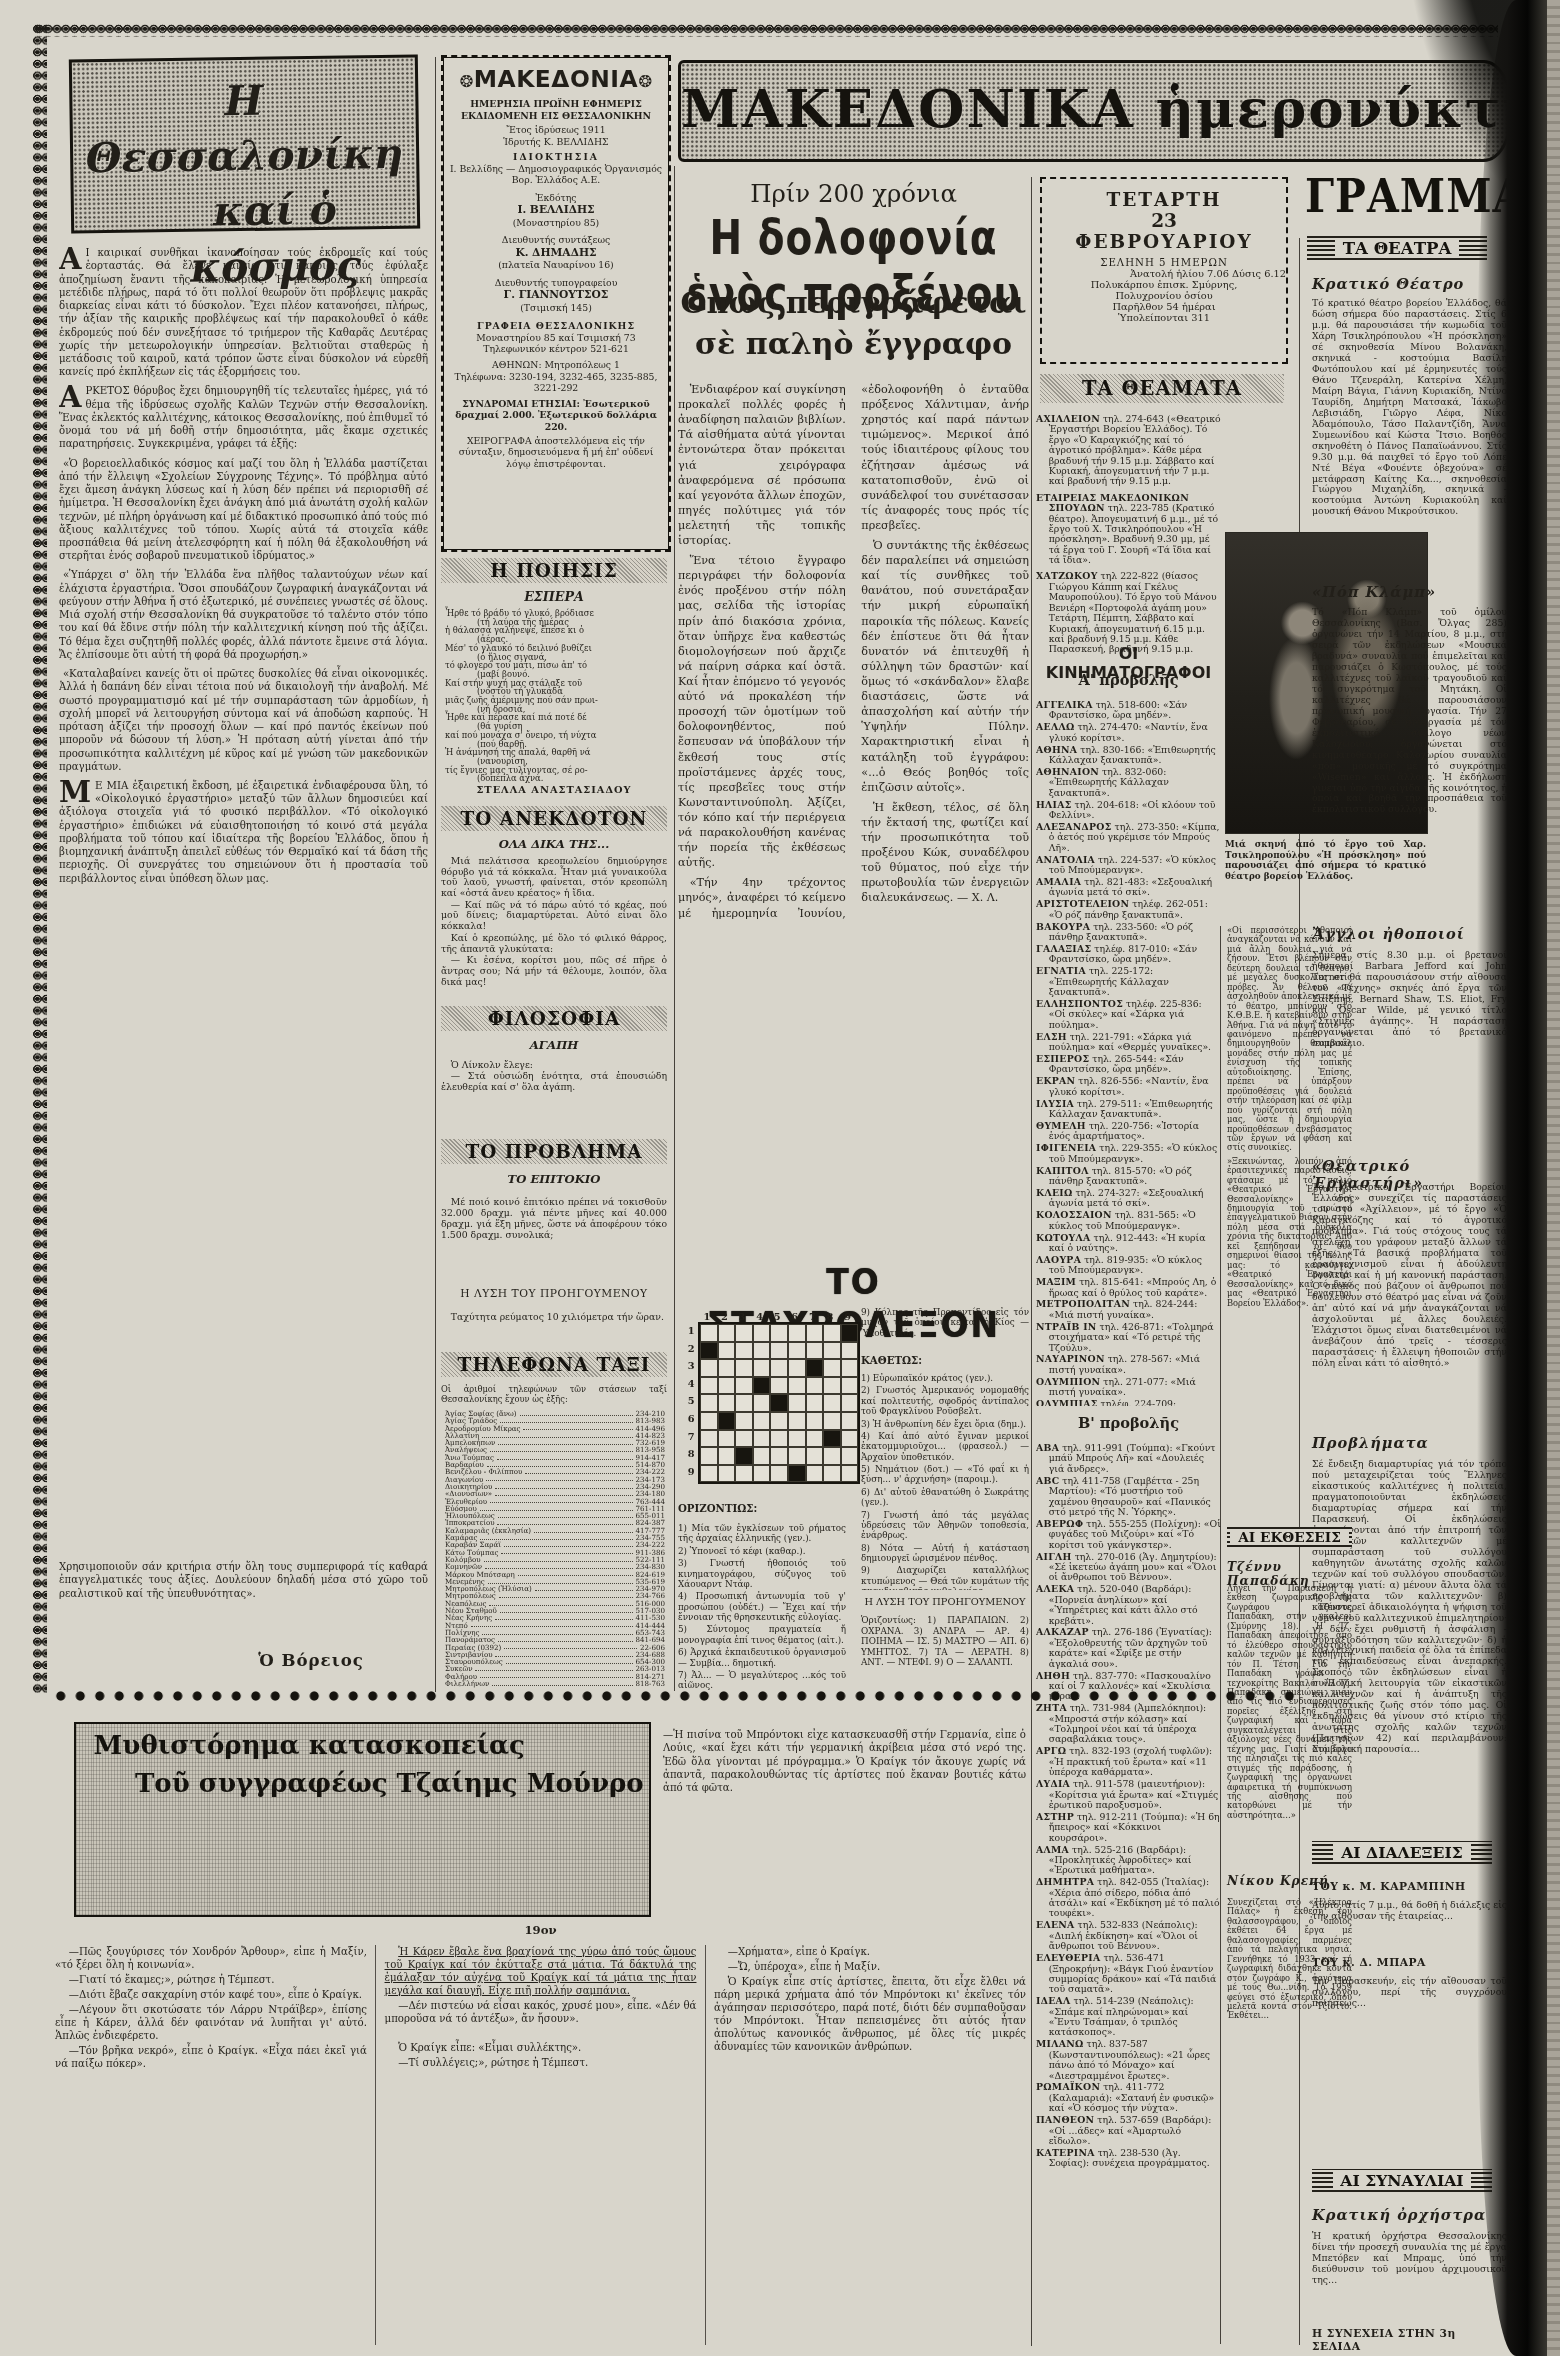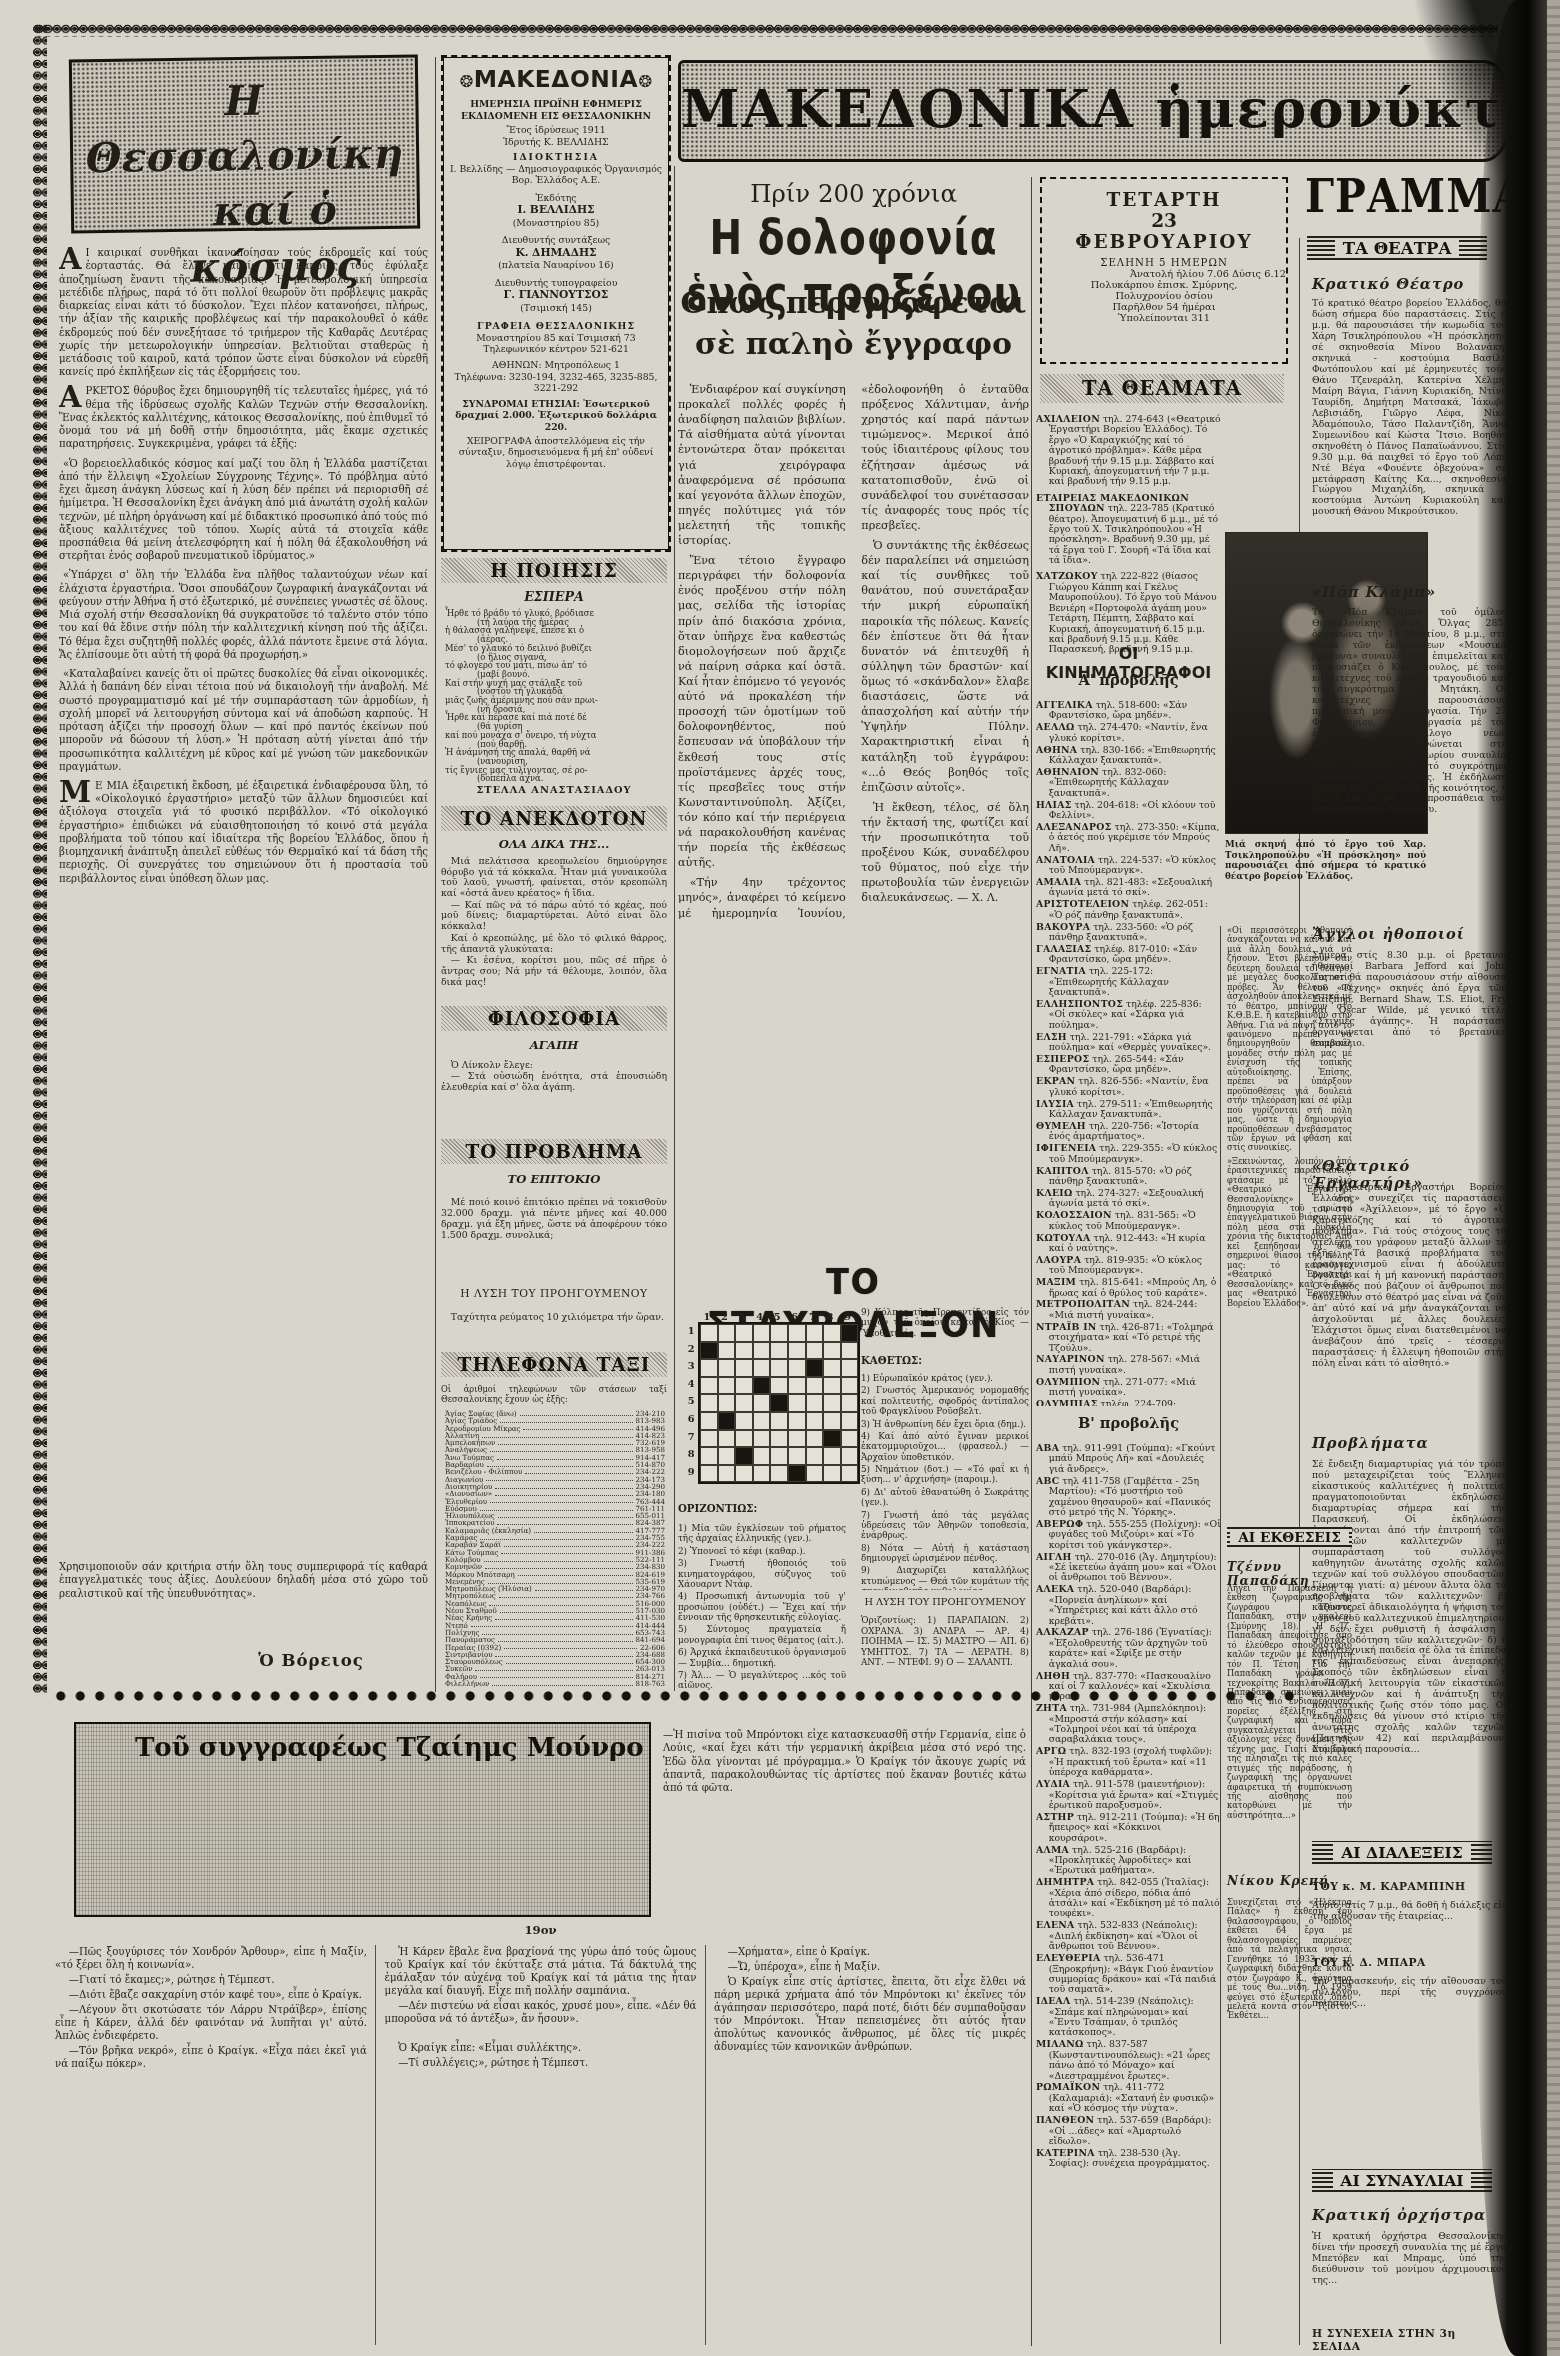--- a/index.html
+++ b/index.html
@@ -595,31 +595,32 @@
   <div class="abs col5-head" style="left:1227px;top:1560px;width:125px;font-size:12.2px;">Τζέννυ Παπαδάκη</div>
   <div class="abs just" style="left:1227px;top:1584px;width:125px;height:281px;font-size:8.3px;line-height:1.14;overflow:hidden;">Λήγει τήν Παρασκευή ἡ ἔκθεση ζωγραφικῆς τῆς ζωγράφου Τζέννυς Παπαδάκη, στήν γκαλερί (Σμύρνης 18). Ἡ Τζ. Παπαδάκη ἀπεφοίτησε ἀπό τό ἐλεύθερο σπουδαστήριο καλῶν τεχνῶν μέ καθηγητή τόν Π. Τέτση. Γιά τήν Παπαδάκη γράφει ὁ τεχνοκρίτης Βακαλό: «Ἡ Τζ. Παπαδάκη σημειώνει μιάν ἀπό τίς πιό ἐνδιαφέρουσες πορεῖες ἐξέλιξης στή ζωγραφική καί τώρα συγκαταλέγεται στίς ἀξιόλογες νέες δυνάμεις τῆς τέχνης μας. Γιατί στό ἔργο της πλησιάζει τίς πιό καλές στιγμές τῆς παράδοσης, ἡ ζωγραφική της ὀργανώνει ἀφαιρετικά τή συμπύκνωση τῆς αἴσθησης πού κατορθώνει μέ τήν αὐστηρότητα…»</div>
   <div class="abs col5-head" style="left:1227px;top:1874px;width:125px;font-size:12.2px;">Νίκου Κρεπή</div>
   <div class="abs just" style="left:1227px;top:1898px;width:125px;height:439px;font-size:8.3px;line-height:1.14;overflow:hidden;">Συνεχίζεται στό «Ἠλέκτρα Πάλας» ἡ ἔκθεση τοῦ θαλασσογράφου, ὁ ὁποῖος ἐκθέτει 64 ἔργα μέ θαλασσογραφίες, παρμένες ἀπό τά πελαγήτικα νησιά. Γεννήθηκε τό 1933 καί τή ζωγραφική διδάχθηκε κοντά στόν ζωγράφο Κ., ἀργότερα μέ τούς Θω...νίδη. Τό 1959 φεύγει στό ἐξωτερικό, ὅπου μελετᾶ κοντά στόν Τζιόττο. Ἐκθέτει…</div>
 
   <div class="abs dots" style="left:51px;top:1689px;width:1252px;height:13.7px;"></div>
 
   <div class="abs" style="left:74px;top:1722px;width:573px;height:191px;border:2px solid #15130e;
               background:repeating-linear-gradient(90deg, rgba(32,30,25,.22) 0 1px, transparent 1px 2.9px),
                          repeating-linear-gradient(0deg, rgba(32,30,25,.18) 0 1px, transparent 1px 3.9px), #c8c4b8;">
+    <div style="font-weight:bold;font-size:26px;padding:5.9px 0 0 17.6px;color:#14120d;">Μυθιστόρημα  κατασκοπείας</div>
     <div style="font-weight:bold;font-size:26px;padding:7.8px 0 0 59px;color:#14120d;">Τοῦ συγγραφέως  Τζαίημς Μούνρο</div>
   </div>
   <div class="abs just" style="left:663px;top:1728px;width:363px;height:183px;font-size:10.2px;line-height:1.3;overflow:hidden;">—Ἡ πισίνα τοῦ Μπρόντοκι εἶχε κατασκευασθῆ στήν Γερμανία, εἶπε ὁ Λούις, «καί ἔχει κάτι τήν γερμανική ἀκρίβεια μέσα στό νερό της. Ἐδῶ ὅλα γίνονται μέ πρόγραμμα.» Ὁ Κραίγκ τόν ἄκουγε χωρίς νά ἀπαντᾶ, παρακολουθώντας τίς ἀρτίστες πού ἔκαναν βουτιές κάτω ἀπό τά φῶτα.</div>
   <div class="abs" style="left:55px;top:1923px;width:971px;text-align:center;font-weight:bold;font-size:11.7px;">19ον</div>
   <div class="abs just" style="left:55px;top:1945px;width:971px;height:400px;font-size:10.2px;line-height:1.28;column-count:3;column-gap:17.6px;column-rule:1px solid #55504a;overflow:hidden;">
       <div style="margin-bottom:2px;text-indent:13.7px;">—Πῶς ξουγύρισες τόν Χονδρόν Ἄρθουρ», εἶπε ἡ Μαξίν, «τό ξέρει ὅλη ἡ κοινωνία».</div>
       <div style="margin-bottom:2px;text-indent:13.7px;">—Γιατί τό ἔκαμες;», ρώτησε ἡ Τέμπεστ.</div>
       <div style="margin-bottom:2px;text-indent:13.7px;">—Διότι ἔβαζε σακχαρίνη στόν καφέ του», εἶπε ὁ Κραίγκ.</div>
       <div style="margin-bottom:2px;text-indent:13.7px;">—Λέγουν ὅτι σκοτώσατε τόν Λάρρυ Ντράϊβερ», ἐπίσης εἶπε ἡ Κάρεν, ἀλλά δέν φαινόταν νά λυπῆται γι' αὐτό. Ἁπλῶς ἐνδιεφέρετο.</div>
       <div style="margin-bottom:2px;text-indent:13.7px;">—Τόν βρῆκα νεκρό», εἶπε ὁ Κραίγκ. «Εἶχα πάει ἐκεῖ γιά νά παίξω πόκερ».</div>
-      <div style="margin-bottom:2px;text-indent:13.7px;">Ἡ Κάρεν ἔβαλε ἕνα βραχίονά της γύρω ἀπό τούς ὤμους τοῦ Κραίγκ καί τόν ἐκύτταξε στά μάτια. Τά δάκτυλά της ἐμάλαξαν τόν αὐχένα τοῦ Κραίγκ καί τά μάτια της ἦταν μεγάλα καί διαυγῆ. Εἶχε πιῆ πολλήν σαμπάνια.</div>
+      <div style="margin-bottom:2px;text-indent:13.7px;text-decoration:underline;">Ἡ Κάρεν ἔβαλε ἕνα βραχίονά της γύρω ἀπό τούς ὤμους τοῦ Κραίγκ καί τόν ἐκύτταξε στά μάτια. Τά δάκτυλά της ἐμάλαξαν τόν αὐχένα τοῦ Κραίγκ καί τά μάτια της ἦταν μεγάλα καί διαυγῆ. Εἶχε πιῆ πολλήν σαμπάνια.</div>
       <div style="margin-bottom:16px;text-indent:13.7px;">—Δέν πιστεύω νά εἶσαι κακός, χρυσέ μου», εἶπε. «Δέν θά μποροῦσα νά τό ἀντέξω», ἄν ἤσουν».</div>
       <div style="margin-bottom:2px;text-indent:13.7px;">Ὁ Κραίγκ εἶπε: «Εἶμαι συλλέκτης».</div>
       <div style="margin-bottom:2px;text-indent:13.7px;">—Τί συλλέγεις;», ρώτησε ἡ Τέμπεστ.</div>
       <div style="margin-bottom:2px;text-indent:13.7px;">—Χρήματα», εἶπε ὁ Κραίγκ.</div>
       <div style="margin-bottom:2px;text-indent:13.7px;">—Ὤ, ὑπέροχα», εἶπε ἡ Μαξίν.</div>
       <div style="margin-bottom:2px;text-indent:13.7px;">Ὁ Κραίγκ εἶπε στίς ἀρτίστες, ἔπειτα, ὅτι εἶχε ἔλθει νά πάρη μερικά χρήματα ἀπό τόν Μπρόντοκι κι' ἐκεῖνες τόν ἀγάπησαν περισσότερο, παρά ποτέ, διότι δέν συμπαθοῦσαν τόν Μπρόντοκι. Ἦταν πεπεισμένες ὅτι αὐτός ἦταν ἀπολύτως κανονικός ἄνθρωπος, μέ ὅλες τίς μικρές ἀδυναμίες τῶν κανονικῶν ἀνθρώπων.</div>
     </div>
 
   <div class="abs" style="left:1395px;top:-59px;width:234px;height:322px;background:radial-gradient(ellipse at 105% -10%, rgba(8,8,6,.9) 0 52%, rgba(8,8,6,.45) 60%, transparent 68%);"></div>
   <div class="abs" style="left:1477px;top:0;width:84px;height:2356px;

